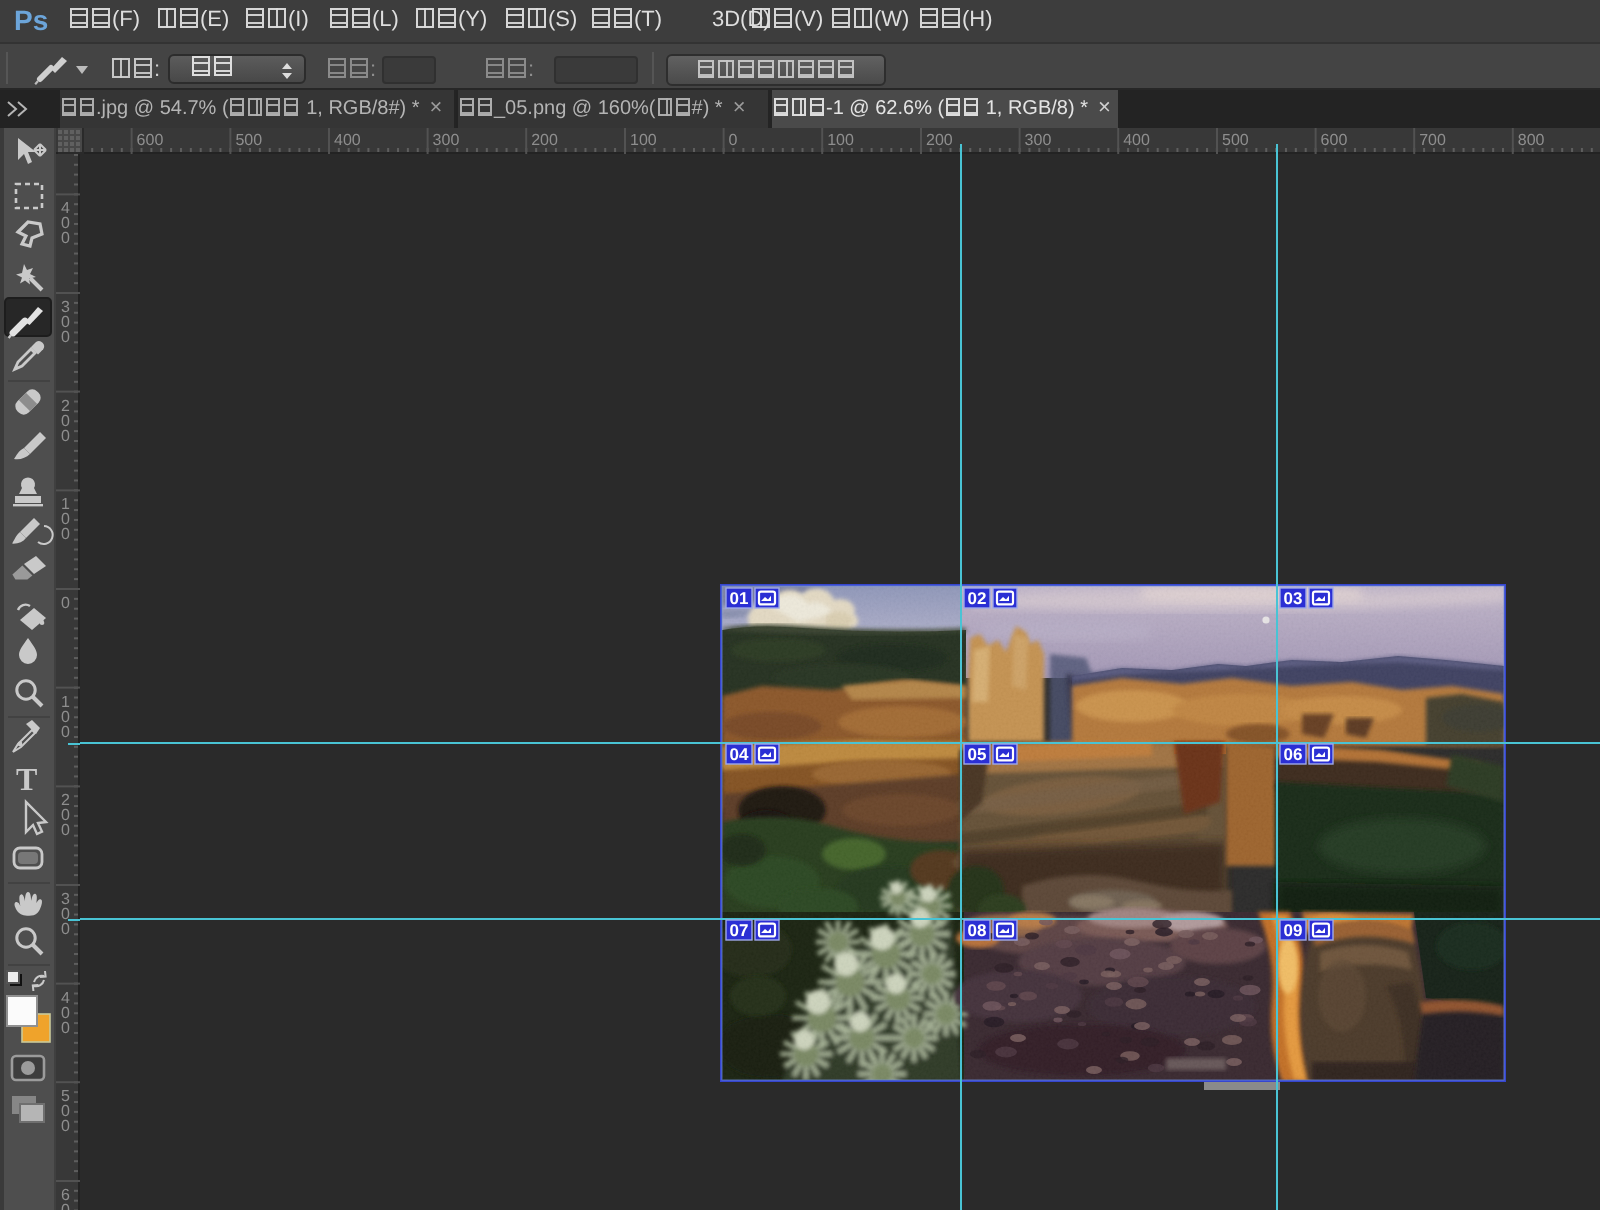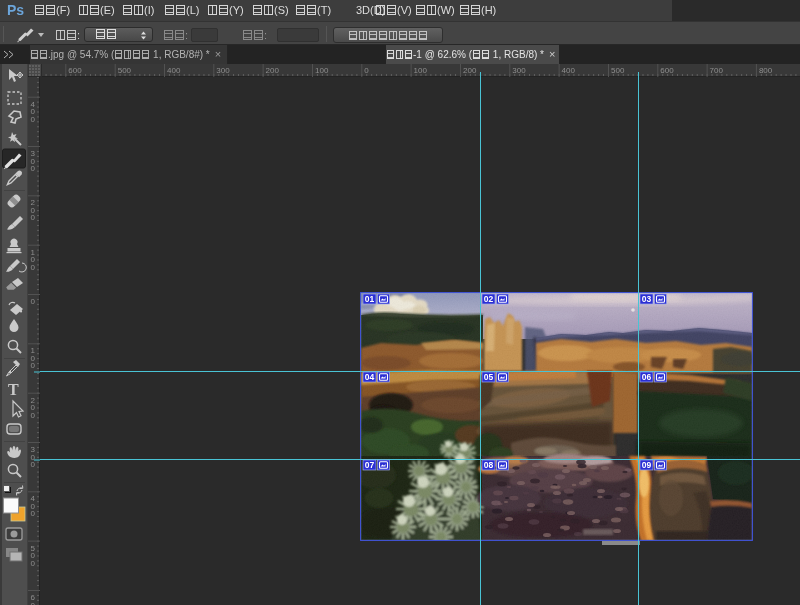--- a/index.html
+++ b/index.html
@@ -3,21 +3,21 @@
 html,body{margin:0;padding:0;width:800px;height:605px;overflow:hidden;background:#2a2a2a;
 font-family:"Liberation Sans",sans-serif;}
 *{box-sizing:border-box;}
 .abs{position:absolute;}
 
 .z{display:inline-block;width:9px;height:10px;margin:0 1px;vertical-align:-1px;position:relative;}
 .z::before{content:"";position:absolute;inset:0;border:1px solid currentColor;opacity:.95;}
 .z::after{content:"";position:absolute;left:1px;right:1px;top:3px;border-top:1px solid currentColor;height:3px;border-bottom:1px solid currentColor;opacity:.9;}
 .z.v::after{left:4px;right:auto;width:1px;top:0;bottom:0;height:auto;border:none;background:currentColor;}
 
-#menubar{left:0;top:0;width:672px;height:21px;background:#3d3d3d;text-align:right;}
+#menubar{left:0;top:0;width:800px;height:21px;background:#3d3d3d;text-align:right;}
 #menubar .mi{position:absolute;top:4px;font-size:11px;color:#dedede;letter-spacing:0;}
 #pslogo{position:absolute;left:7px;top:2px;color:#6ca5da;font-size:14px;font-weight:bold;}
 
 #optbar{left:0;top:21px;width:800px;height:24px;background:#444444;border-top:1px solid #333;border-bottom:1px solid #272727;}
 .olabel{position:absolute;top:7px;font-size:11px;color:#cfcfcf;}
 .olabel.dim{color:#8f8f8f;}
 #stylebox{position:absolute;left:84px;top:5px;width:69px;height:15px;background:linear-gradient(#5c5c5c,#484848);border:1px solid #2c2c2c;border-radius:3px;color:#e6e6e6;font-size:11px;line-height:13px;padding-left:10px;}
 .oinput{position:absolute;top:6px;width:27px;height:14px;background:#3a3a3a;border:1px solid #303030;border-radius:2px;}
 #gbtn{position:absolute;left:333px;top:5px;width:110px;height:16px;background:linear-gradient(#616161,#4a4a4a);border:1px solid #2e2e2e;border-radius:3px;color:#d8d8d8;font-size:11px;text-align:center;line-height:14px;}
 #gbtn .z{width:8px;height:9px;margin:0 1px;opacity:.88;}
@@ -66,20 +66,21 @@
   <span class="olabel dim" style="left:242px"><i class="z"></i><i class="z"></i>:</span>
   <div class="oinput" style="left:277px;width:42px"></div>
   <div class="abs" style="left:326px;top:4px;width:1px;height:16px;background:#555"></div>
   <div id="gbtn"><i class="z"></i><i class="z v"></i><i class="z"></i><i class="z"></i><i class="z v"></i><i class="z"></i><i class="z"></i><i class="z"></i></div>
 </div>
 <div class="abs" id="tabbar">
   <svg class="abs" style="left:3px;top:5px" width="12" height="9" viewBox="0 0 12 9">
       <path d="M1 1 L5 4.5 L1 8 M6 1 L10 4.5 L6 8" stroke="#b5b5b5" fill="none"></path>
     </svg>
   <div class="tab" style="left:30px;width:198px"><i class="z"></i><i class="z"></i>.jpg @ 54.7% (<i class="z"></i><i class="z v"></i><i class="z"></i><i class="z"></i> 1, RGB/8#) *<span class="tx">×</span></div>
+  <div class="tab" style="left:229px;width:156px"><i class="z"></i><i class="z"></i>_05.png @ 160%(<i class="z v"></i><i class="z"></i>#) *<span class="tx">×</span></div>
   <div class="tab act" style="left:386px;width:174px"><i class="z"></i><i class="z v"></i><i class="z"></i>-1 @ 62.6% (<i class="z"></i><i class="z"></i> 1, RGB/8) *<span class="tx" style="color:#cfcfcf">×</span></div>
 </div>
 <svg class="abs" style="left:0;top:64px" width="28" height="541" viewBox="0 0 28 541">
     <rect width="28" height="541" fill="#4e4e4e"></rect>
     <rect width="2" height="541" fill="#3a3a3a"></rect>
     <rect x="27" width="1" height="541" fill="#404040"></rect>
     <rect x="4" y="126" width="21" height="1" fill="#424242"></rect>
     <rect x="4" y="294" width="21" height="1" fill="#424242"></rect>
     <rect x="4" y="377" width="21" height="1" fill="#424242"></rect>
     <rect x="4" y="418" width="21" height="1" fill="#424242"></rect>

